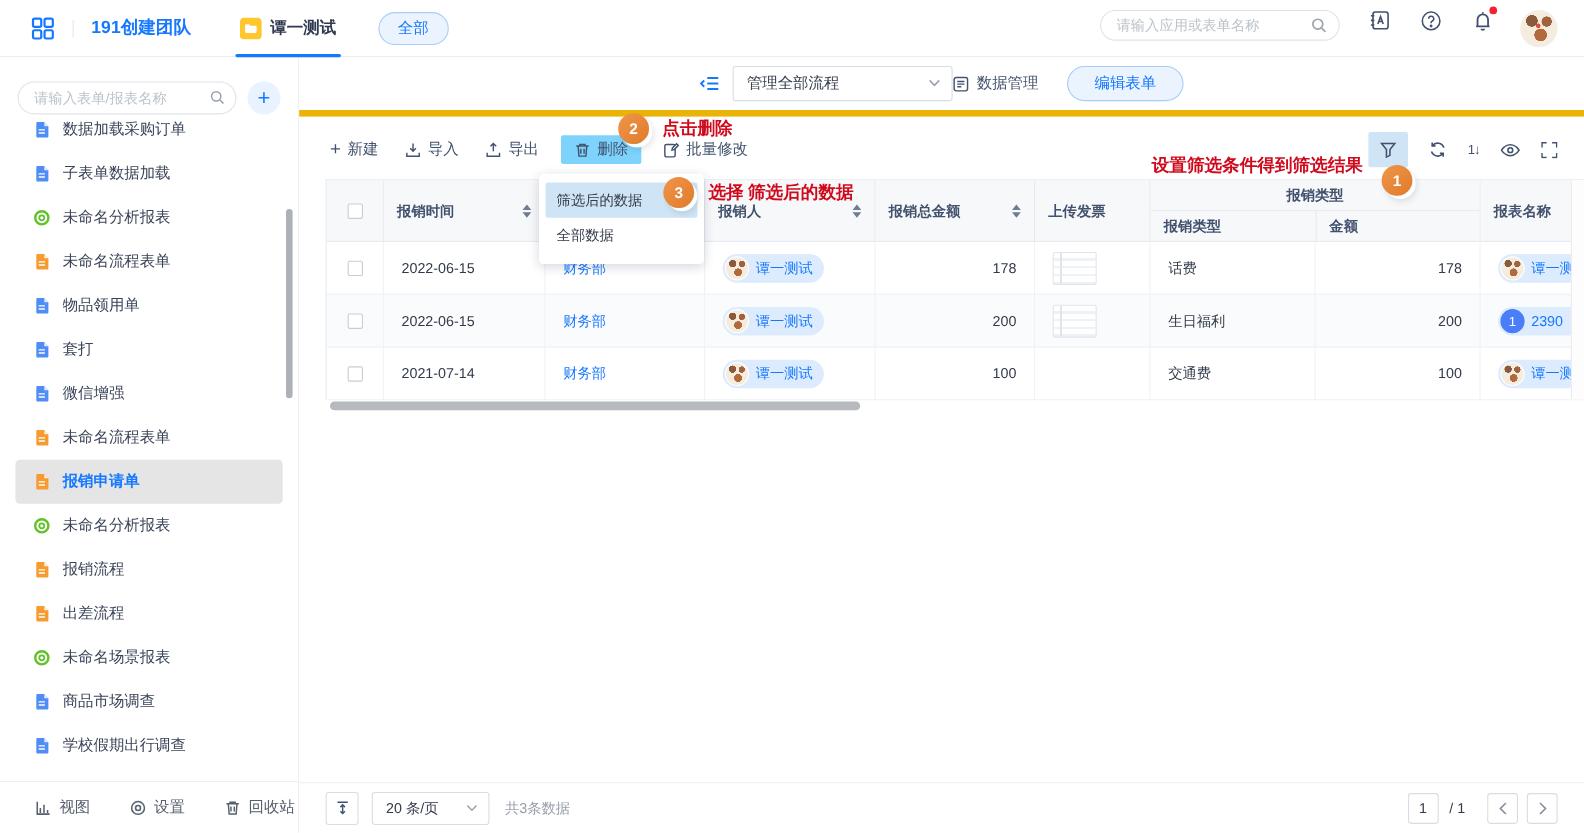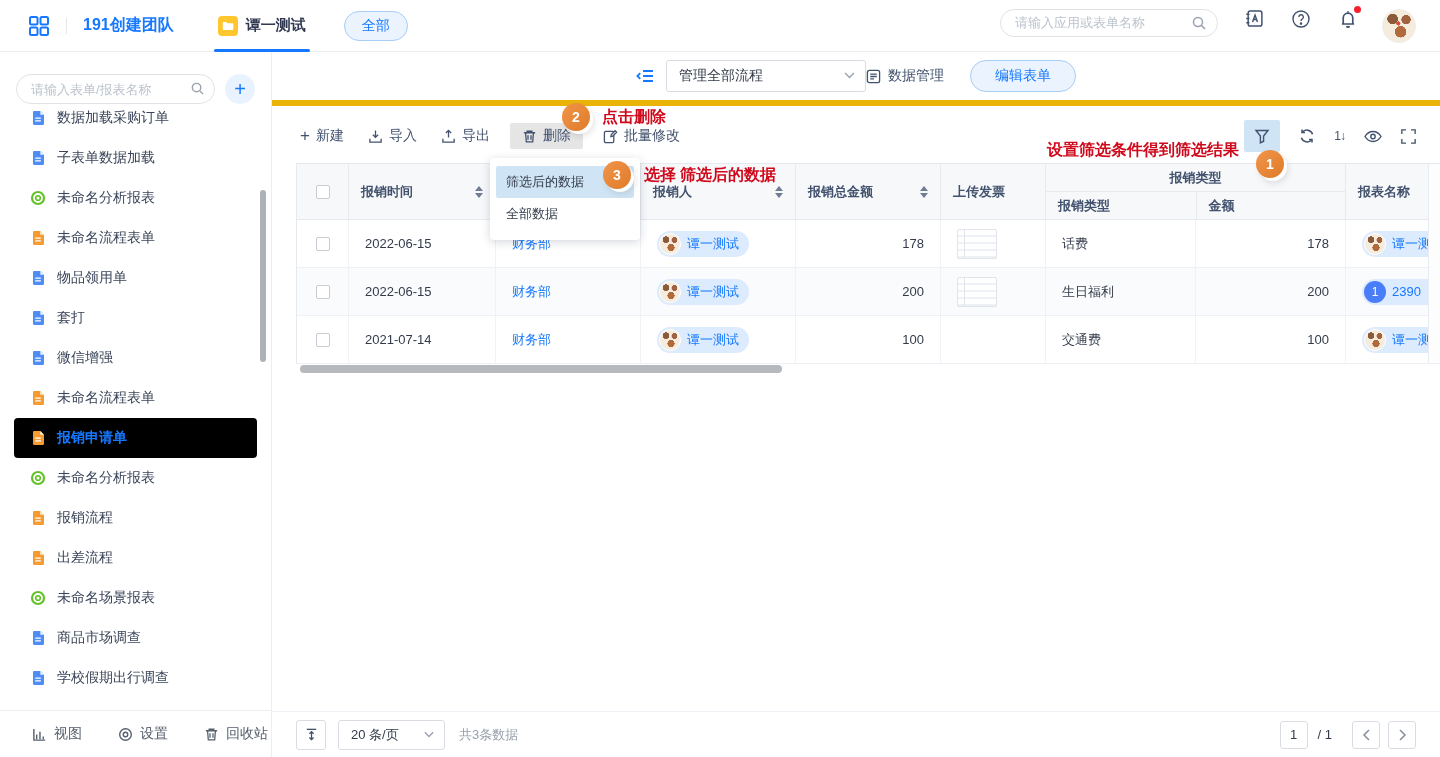--- a/index.html
+++ b/index.html
@@ -33,42 +33,42 @@
   .sidebar{position:absolute;top:52px;left:0;bottom:0;width:272px;background:#fff;border-right:1px solid #ebeef2}
   .sb-top{display:flex;align-items:center;padding:22px 16px 0 16px;gap:10px}
   .sb-search{position:relative;flex:1;height:30px}
   .sb-search input{width:100%;height:100%;border:1px solid #dfe3e8;border-radius:16px;padding:0 30px 0 14px;font-size:13px;color:#333;outline:none;font-family:inherit}
   .sb-search input::placeholder{color:#bcc3cc}
   .sb-search .mag{position:absolute;right:10px;top:7px}
   .sb-plus{width:30px;height:30px;border-radius:50%;background:#e9f3ff;color:#1678ff;font-size:20px;line-height:27px;text-align:center;border:none;cursor:pointer;font-family:inherit}
   .sb-list{position:absolute;top:56px;left:0;right:0;height:602px;overflow:hidden;padding:0 8px}
   .sb-item{display:flex;align-items:center;gap:11px;height:40px;padding:0 16px;margin:0 6px;border-radius:4px;cursor:pointer}
   .sb-item:first-child{margin-top:-10px}
-  .sb-item.active{background:#000000}
+  .sb-item.active{background:#e5e5e5}
   .sb-item.active .sb-label{color:#1678ff;font-weight:700}
   .sb-label{font-size:14px;color:#3a4458;white-space:nowrap}
   .sb-ic{display:flex;width:16px;height:16px}
   .sb-thumb{position:absolute;top:138px;right:5px;width:6px;height:172px;border-radius:3px;background:#aeb2b8}
   .sb-footer{position:absolute;left:0;right:0;bottom:0;height:47px;border-top:1px solid #ebeef2;display:flex;align-items:center;padding-left:32px;gap:36px;background:#fff}
   .sb-foot-item{display:flex;align-items:center;gap:7px;color:#57606e;font-size:14px;cursor:pointer}
 
   
   .content{position:absolute;top:52px;left:272px;right:0;bottom:0;background:#fff}
   .ctop{height:54px;border-bottom:6px solid #eab308;display:flex;align-items:center;justify-content:center;padding:0 24px}
   .ctop-left{display:flex;align-items:center;gap:12px}
   .flow-select{position:relative;width:200px;height:32px;border:1px solid #d9dde3;border-radius:3px;display:flex;align-items:center;padding:0 12px;font-size:14px;color:#333b4a;cursor:pointer}
   .flow-select svg{position:absolute;right:10px;top:11px}
   .ctop-right{display:flex;align-items:center;gap:26px}
   .dm-btn{display:flex;align-items:center;gap:7px;color:#42526e;font-size:14px;cursor:pointer}
   .edit-pill{padding:6px 24px;border:1px solid #a8cdf8;border-radius:17px;background:#eaf3fe;color:#1678ff;font-size:14px;cursor:pointer}
 
   .toolbar{position:absolute;top:66px;left:0;right:0;height:36px;display:flex;align-items:center;justify-content:space-between;padding:0 24px}
   .tb-group{display:flex;align-items:center;gap:16px}
   .tbtn{display:flex;align-items:center;gap:6px;color:#42526e;font-size:14px;padding:6px 4px;border-radius:2px;cursor:pointer;white-space:nowrap}
-  .tbtn.hl{background:#e5e5e5;padding:4px 12px}
+  .tbtn.hl{background:#7dd3fc;padding:4px 12px}
   .plus-glyph{font-size:17px;line-height:14px;color:#42526e}
   .ticons{display:flex;align-items:center;gap:19px}
   .ic-box{display:flex;align-items:center;justify-content:center;width:36px;height:32px;border-radius:2px;cursor:pointer}
   .ic-box.hl{background:#cfe5f6}
   .ic-plain{display:flex;align-items:center;cursor:pointer}
   .sorticon-txt{font-size:12px;color:#42526e;letter-spacing:-1px;cursor:pointer}
 
   
   .dtable{position:absolute;top:111px;left:24px;width:1144px;overflow:hidden;border-left:1px solid #e6e9ee;border-top:1px solid #e6e9ee}
   .thead{display:flex;width:1181px;background:#f7f8fa}

